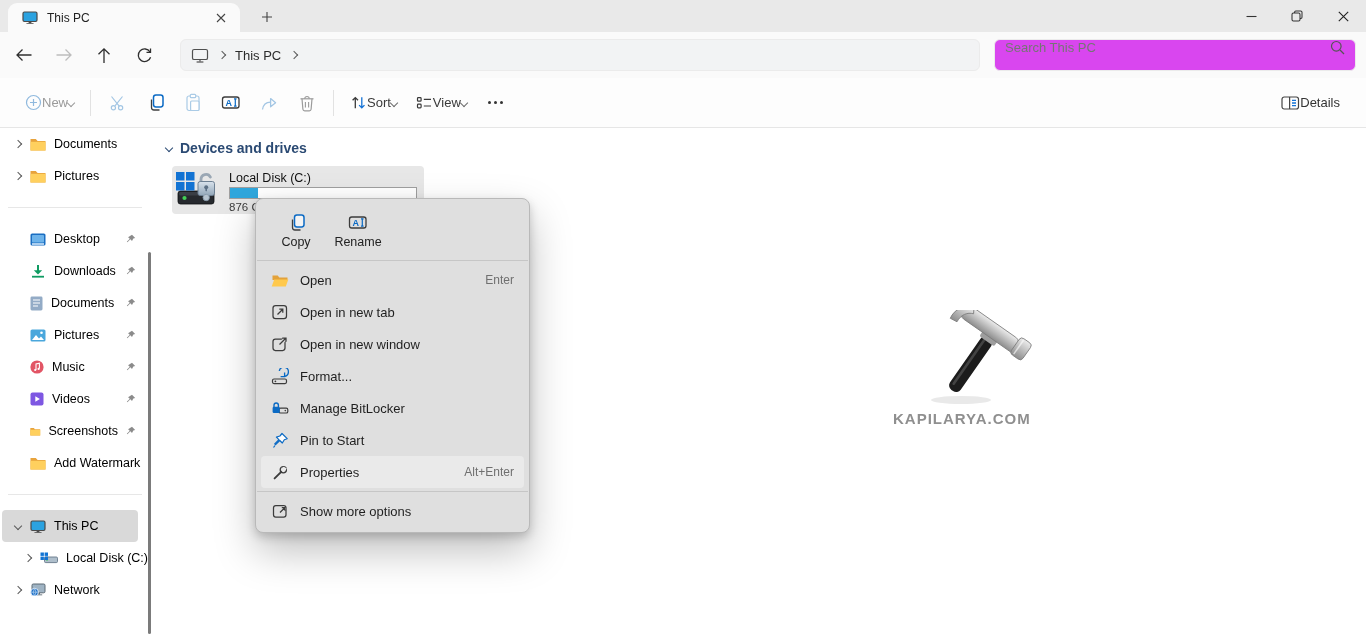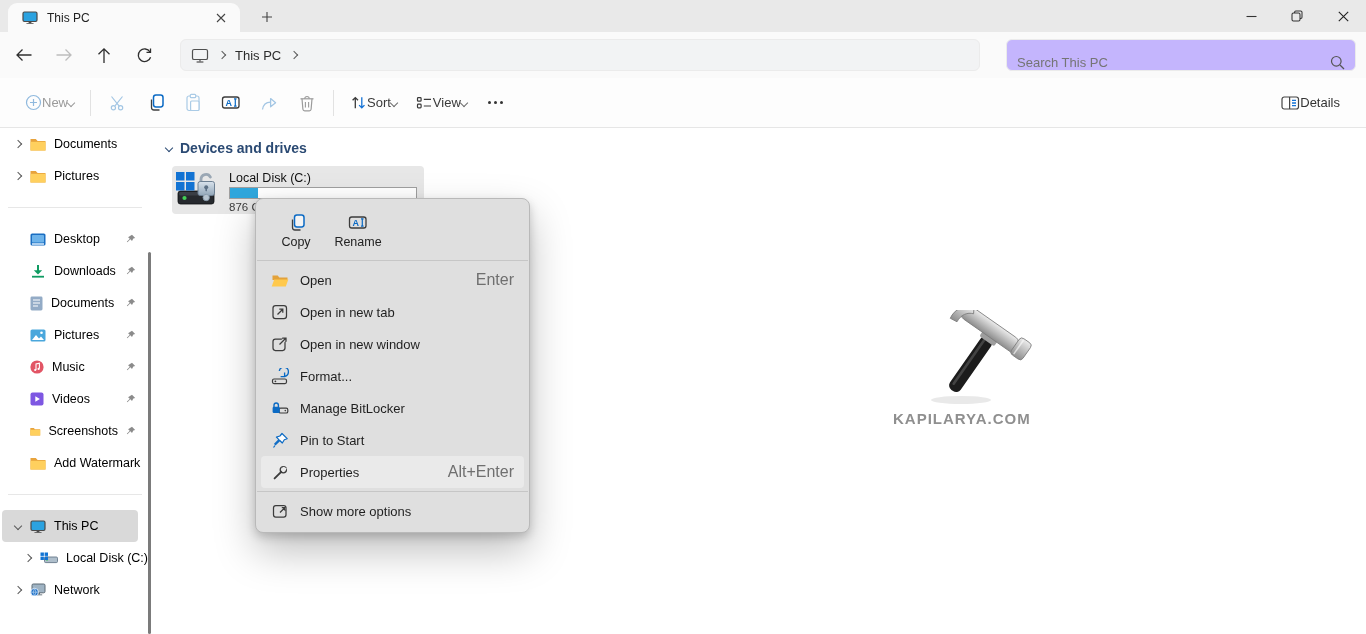--- a/index.html
+++ b/index.html
@@ -13,22 +13,22 @@
   .tab-close{width:22px;height:22px;border-radius:4px;display:flex;align-items:center;justify-content:center;cursor:default}
   .newtab-btn{width:26px;height:26px;margin:0 0 2px 14px;display:flex;align-items:center;justify-content:center;border-radius:4px}
   .win-controls{position:absolute;right:0;top:0;height:32px;display:flex}
   .win-btn{width:46px;height:32px;display:flex;align-items:center;justify-content:center}
   
   .navbar{height:46px;background:#fafafa;display:flex;align-items:center;padding:0 10px 0 6px;gap:4px}
   .navbtn{width:36px;height:34px;display:flex;align-items:center;justify-content:center;border-radius:5px}
   .addressbar{height:32px;flex:0 0 auto;width:800px;margin-left:14px;background:#f2f3f4;border:1px solid #ebebeb;
       border-radius:6px;display:flex;align-items:center;padding:0 10px;gap:10px}
   .crumb{font-size:13px;color:#2b2b2b}
-  .searchbox{height:32px;flex:1;margin-left:22px;background:#c4b5fd;border:1px solid #ebebeb;border-radius:6px;
-      display:flex;align-items:flex-end;padding:0 10px}
+  .searchbox{height:32px;flex:1;margin-left:10px;background:#d946ef;border:1px solid #ebebeb;border-radius:6px;
+      display:flex;align-items:flex-start;padding:0 10px}
   .searchbox input{border:0;background:transparent;outline:none;flex:1;font-size:13px;font-family:inherit;color:#333}
   .searchbox input::placeholder{color:#757575}
   
   .toolbar{height:50px;background:#fdfdfd;border-bottom:1px solid #e6e6e6;display:flex;align-items:center;padding:0 16px}
   .tbtn{height:36px;display:flex;align-items:center;gap:0;padding:0 9px;border-radius:5px;font-size:13px;color:#3a3a3a}
   .tbtn.dim{color:#9a9a9a}
   .ticon{width:38px;height:36px;display:flex;align-items:center;justify-content:center;border-radius:5px}
   .tsep{width:1px;height:26px;background:#e2e2e2;margin:0 7px}
   .dots{display:flex;gap:3px;align-items:center;padding:0 12px}
   .dots i{width:3px;height:3px;border-radius:50%;background:#333}
@@ -59,21 +59,21 @@
   .tile-free{font-size:11.5px;color:#3c3c3c}
   
   .ctxmenu{position:absolute;left:255px;top:70px;width:275px;background:#dfdfdf;border:1px solid #b9b9b9;border-radius:8px;
       box-shadow:0 18px 40px rgba(0,0,0,.25),0 4px 10px rgba(0,0,0,.18);padding:4px 0 5px 0;z-index:50}
   .qa-row{display:flex;padding:6px 10px 4px 12px;gap:6px}
   .qa-btn{width:56px;height:44px;display:flex;flex-direction:column;align-items:center;justify-content:center;gap:3px;border-radius:4px}
   .qa-btn span{font-size:12.5px;color:#222}
   .msep{height:1px;background:#c6c6c6;margin:3px 1px}
   .mrow{height:32px;display:flex;align-items:center;margin:0 5px;padding:0 10px 0 10px;border-radius:4px;gap:11px}
   .mrow .mlbl{font-size:13px;color:#1f1f1f;flex:1;white-space:nowrap}
-  .mrow .msc{font-size:16px;color:#6f6f6f}
+  .mrow .msc{font-size:12px;color:#6f6f6f}
   .mrow.hl{background:#eaeaea}
   .micon{width:18px;height:18px;flex:0 0 18px;display:flex;align-items:center;justify-content:center}
   
   .watermark{position:absolute;left:893px;top:182px;width:170px;z-index:5}
   .wm-text{font-size:15px;font-weight:700;letter-spacing:1px;color:#8f8f8f;margin-top:4px}
   svg{display:block}
 </style>
 </head>
 <body>
 

